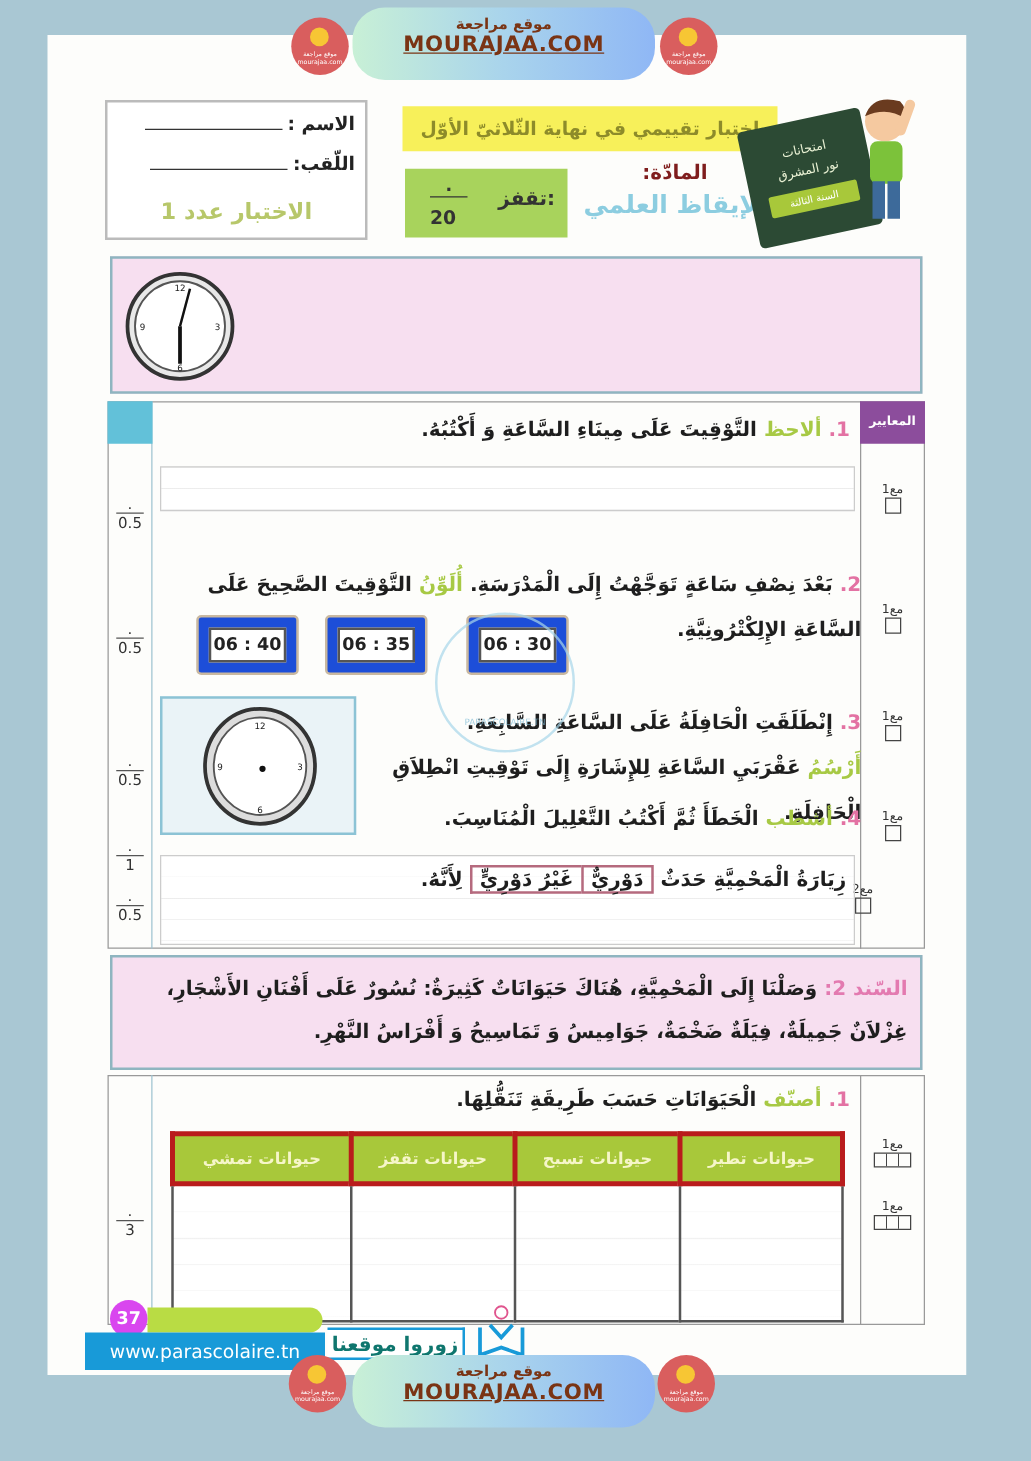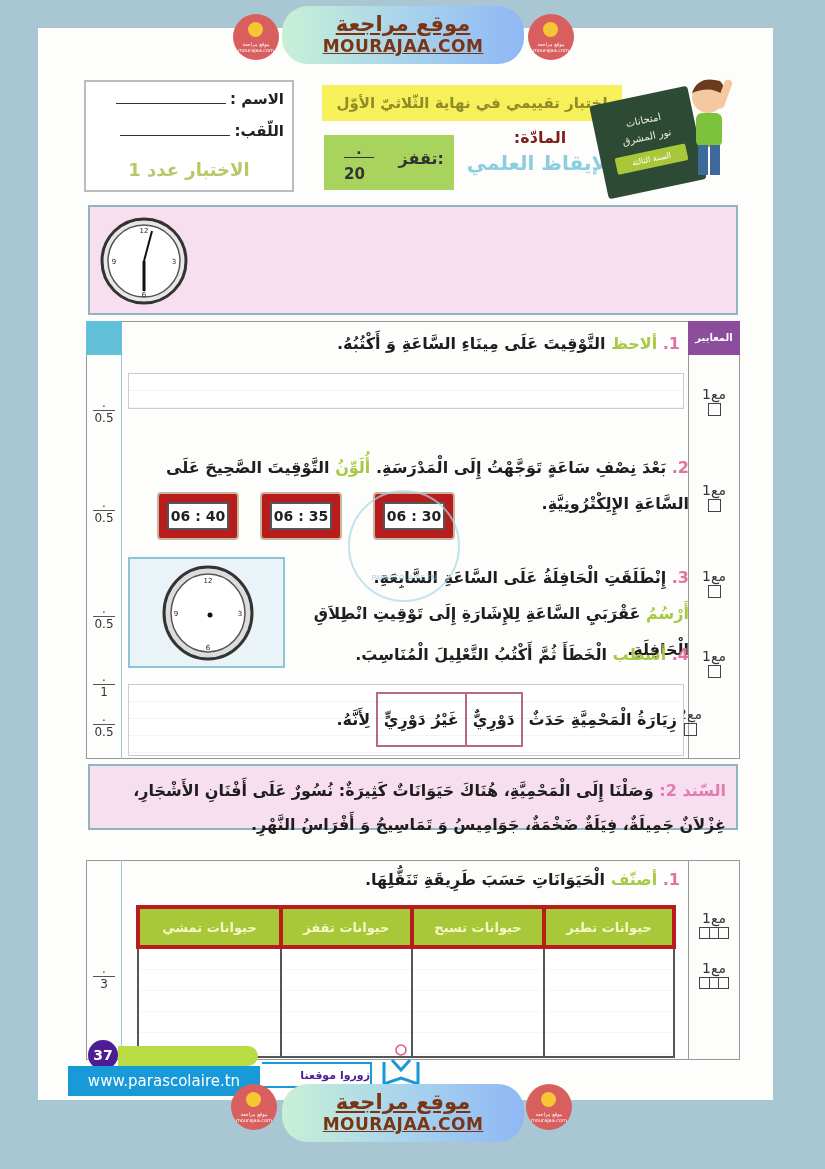--- a/index.html
+++ b/index.html
@@ -1,19 +1,19 @@
 <!DOCTYPE html>
 <html><head>
 <meta charset="utf-8">
 <style>
 *{box-sizing:border-box;margin:0;padding:0}
 body{width:825px;height:1169px;background:#a9c7d3;font-family:"DejaVu Sans",sans-serif;position:relative;overflow:hidden}
 .page{position:absolute;left:38px;top:28px;width:735px;height:1072px;background:#fdfdfb}
 .banner{position:absolute;left:282px;width:242px;height:58px;border-radius:26px;background:linear-gradient(90deg,#c8f0d6,#a9d4ec,#8fb7f5);text-align:center;color:#7a3414;font-weight:bold;z-index:5}
-.banner .ar{font-size:21px;text-decoration:underline;margin-top:6px;direction:rtl}
+.banner .ar{font-size:12px;margin-top:6px;direction:rtl}
 .banner .en{font-size:17px;text-decoration:underline;letter-spacing:0.5px}
 .logo{position:absolute;width:46px;height:46px;border-radius:50%;background:#d95e5e;z-index:5}
 .logo .dot{position:absolute;left:15px;top:8px;width:15px;height:15px;border-radius:50%;background:#f7c634}
 .logo .txt{position:absolute;top:27px;width:100%;text-align:center;font-size:5px;color:#fff}
 .box{position:absolute}
 .ar{direction:rtl}
 .rtl{direction:rtl;text-align:right}
 .nameBox{left:84px;top:80px;width:210px;height:112px;border:2px solid #bbb;background:#fff}
 .nameBox .row{position:absolute;right:8px;font-weight:bold;font-size:15px;color:#222;direction:rtl}
 .nameBox .line{display:inline-block;width:110px;border-bottom:1.5px solid #333;margin-right:4px}
@@ -28,33 +28,33 @@
 .qtext{font-weight:bold;color:#1e1e1e;font-size:16px}
 .verb{color:#a7c944}
 .qnum{color:#e372a3}
 .mainFrame{left:86px;top:321px;width:654px;height:438px;border:1.5px solid #999}
 .leftCol{left:86px;top:321px;width:36px;height:438px;border-right:1.5px solid #9fc3d1}
 .leftHead{left:86px;top:321px;width:36px;height:34px;background:#62c1d9}
 .rightCol{left:688px;top:321px;width:52px;height:438px;border-left:1.5px solid #999}
 .rightHead{left:688px;top:321px;width:52px;height:34px;background:#8c4d9c;color:#fff;font-size:10px;text-align:center;line-height:34px;font-weight:bold}
 .score{position:absolute;width:36px;text-align:center;font-size:12px;color:#333}
 .score .bar{width:22px;margin:0 auto;border-top:1px solid #555}
-.crit{position:absolute;width:52px;text-align:center;font-size:14px;color:#333}
+.crit{position:absolute;width:52px;text-align:center;font-size:10px;color:#333}
 .crit .sq{width:13px;height:13px;border:1px solid #444;margin:1px auto 0}
 .ansBox{border:1px solid #ccc;background:repeating-linear-gradient(180deg,#fff 0,#fff 16px,#e8e8e8 17px)}
-.digital{position:absolute;width:82px;height:48px;border:2px solid #c9b8a0;background:#b91c1c;border-radius:4px}
+.digital{position:absolute;width:82px;height:48px;border:2px solid #c9b8a0;background:#1d4ed8;border-radius:4px}
 .digital .scr{position:absolute;left:8px;top:8px;width:62px;height:28px;border:2px solid #555;background:#fff;font-weight:bold;font-size:14px;text-align:center;line-height:24px;color:#222}
 .clockPanel{left:128px;top:557px;width:157px;height:111px;border:2px solid #8cc3d5;background:#eaf3f7}
-.choice{display:inline-block;border:2px solid #b56a7e;padding:16px 6px;font-weight:bold}
+.choice{display:inline-block;border:2px solid #b56a7e;padding:0 6px;font-weight:bold}
 .frame2{left:86px;top:860px;width:654px;height:200px;border:1.5px solid #999}
 table.animals{position:absolute;left:136px;top:905px;width:540px;border-collapse:collapse}
 table.animals th{background:#a8c83a;color:#f6f6c9;font-size:13px;height:40px;border:4px solid #b91c1c}
 table.animals td{height:110px;border:2px solid #555;background:repeating-linear-gradient(180deg,#fff 0,#fff 20px,#eee 21px)}
 .footer-url{position:absolute;left:68px;top:1066px;width:192px;height:30px;background:#189ad8;color:#fff;font-size:15px;line-height:30px;text-align:center}
-.pagenum{position:absolute;left:88px;top:1040px;width:30px;height:30px;border-radius:50%;background:#4c1d95;color:#fff;font-weight:bold;font-size:14px;text-align:center;line-height:30px}
+.pagenum{position:absolute;left:88px;top:1040px;width:30px;height:30px;border-radius:50%;background:#d946ef;color:#fff;font-weight:bold;font-size:14px;text-align:center;line-height:30px}
 .footer-green{position:absolute;left:118px;top:1046px;width:140px;height:20px;background:#b9dc44;border-radius:0 10px 10px 0}
 </style>
 </head>
 <body>
 
 <div class="page"></div>
 
 <div class="logo" style="left:233px;top:14px">
     <div class="dot"></div>
     <div class="txt">موقع مراجعة mourajaa.com</div>
@@ -173,21 +173,21 @@
 <div class="box rtl qtext" style="right:136px;top:645px;width:400px">
   <span class="qnum">4.</span> <span class="verb">أشطب</span> <span>الْخَطَأَ ثُمَّ أَكْتُبُ التَّعْلِيلَ الْمُنَاسِبَ.</span>
 </div>
 <div class="box ansBox" style="left:128px;top:684px;width:556px;height:72px"></div>
 <div class="box rtl qtext" style="right:148px;top:692px;width:420px">
   <span>زِيَارَةُ الْمَحْمِيَّةِ حَدَثٌ</span>
   <span class="choice">دَوْرِيٌّ</span><span class="choice" style="border-right:none">غَيْرُ دَوْرِيٍّ</span>
   <span>لِأَنَّهُ.</span>
 </div>
 
-<div class="box sanad" style="left:88px;top:764px;width:650px;height:66px">
+<div class="box sanad" style="left:88px;top:764px;width:650px;height:92px">
   <div class="rtl qtext" style="position:absolute;right:10px;top:8px;width:630px;line-height:34px">
     <span class="sanadLbl">السّند 2:</span>
     <span>وَصَلْنَا إِلَى الْمَحْمِيَّةِ، هُنَاكَ حَيَوَانَاتٌ كَثِيرَةٌ: نُسُورٌ عَلَى أَفْنَانِ الأَشْجَارِ، غِزْلاَنٌ جَمِيلَةٌ، فِيَلَةٌ ضَخْمَةٌ، جَوَامِيسُ وَ تَمَاسِيحُ وَ أَفْرَاسُ النَّهْرِ.</span>
   </div>
 </div>
 
 <div class="box frame2"></div>
 <div class="box" style="left:86px;top:860px;width:36px;height:200px;border-right:1.5px solid #9fc3d1"></div>
 <div class="box" style="left:688px;top:860px;width:52px;height:200px;border-left:1.5px solid #999"></div>
 <div class="box rtl qtext" style="right:145px;top:870px;width:520px">
@@ -213,21 +213,21 @@
 <div class="crit" style="left:688px;top:910px"><span>مع1</span><div style="width:30px;height:12px;border:1px solid #444;margin:1px auto;background:linear-gradient(90deg,transparent 32%,#444 32%,#444 35%,transparent 35%,transparent 65%,#444 65%,#444 68%,transparent 68%)"></div></div>
 <div class="crit" style="left:688px;top:960px"><span>مع1</span><div style="width:30px;height:12px;border:1px solid #444;margin:1px auto;background:linear-gradient(90deg,transparent 32%,#444 32%,#444 35%,transparent 35%,transparent 65%,#444 65%,#444 68%,transparent 68%)"></div></div>
 
 <div class="box" style="left:348px;top:490px;width:112px;height:112px;border:2px solid #a9d7ea;border-radius:50%;opacity:.7">
   <div style="position:absolute;bottom:18px;width:100%;text-align:center;font-size:7px;color:#7fbcd6">PARASCOLAIRE.TN</div>
 </div>
 
 <div class="footer-green"></div>
 <div class="pagenum">37</div>
 <div class="footer-url">www.parascolaire.tn</div>
-<div class="box" style="left:262px;top:1062px;width:110px;height:26px;border:2px solid #189ad8;border-left:none;color:#4c1d95;font-weight:bold;font-size:11px;text-align:right;line-height:24px;direction:rtl;background:#fff">زوروا موقعنا</div>
+<div class="box" style="left:262px;top:1062px;width:110px;height:26px;border:2px solid #189ad8;border-left:none;color:#0f766e;font-weight:bold;font-size:16px;text-align:center;line-height:24px;direction:rtl;background:#fff">زوروا موقعنا</div>
 <svg class="box" style="left:378px;top:1044px" width="46" height="44" viewBox="0 0 46 44">
   <circle cx="23" cy="6" r="5" fill="none" stroke="#e0558e" stroke-width="1.5"></circle>
   <path d="M6 18 L6 40 L23 34 L40 40 L40 18" fill="none" stroke="#189ad8" stroke-width="3"></path>
   <path d="M14 16 L23 26 L32 16" fill="none" stroke="#189ad8" stroke-width="3"></path>
 </svg>
 
 <div class="logo" style="left:231px;top:1084px">
     <div class="dot"></div>
     <div class="txt">موقع مراجعة mourajaa.com</div>
   </div>

